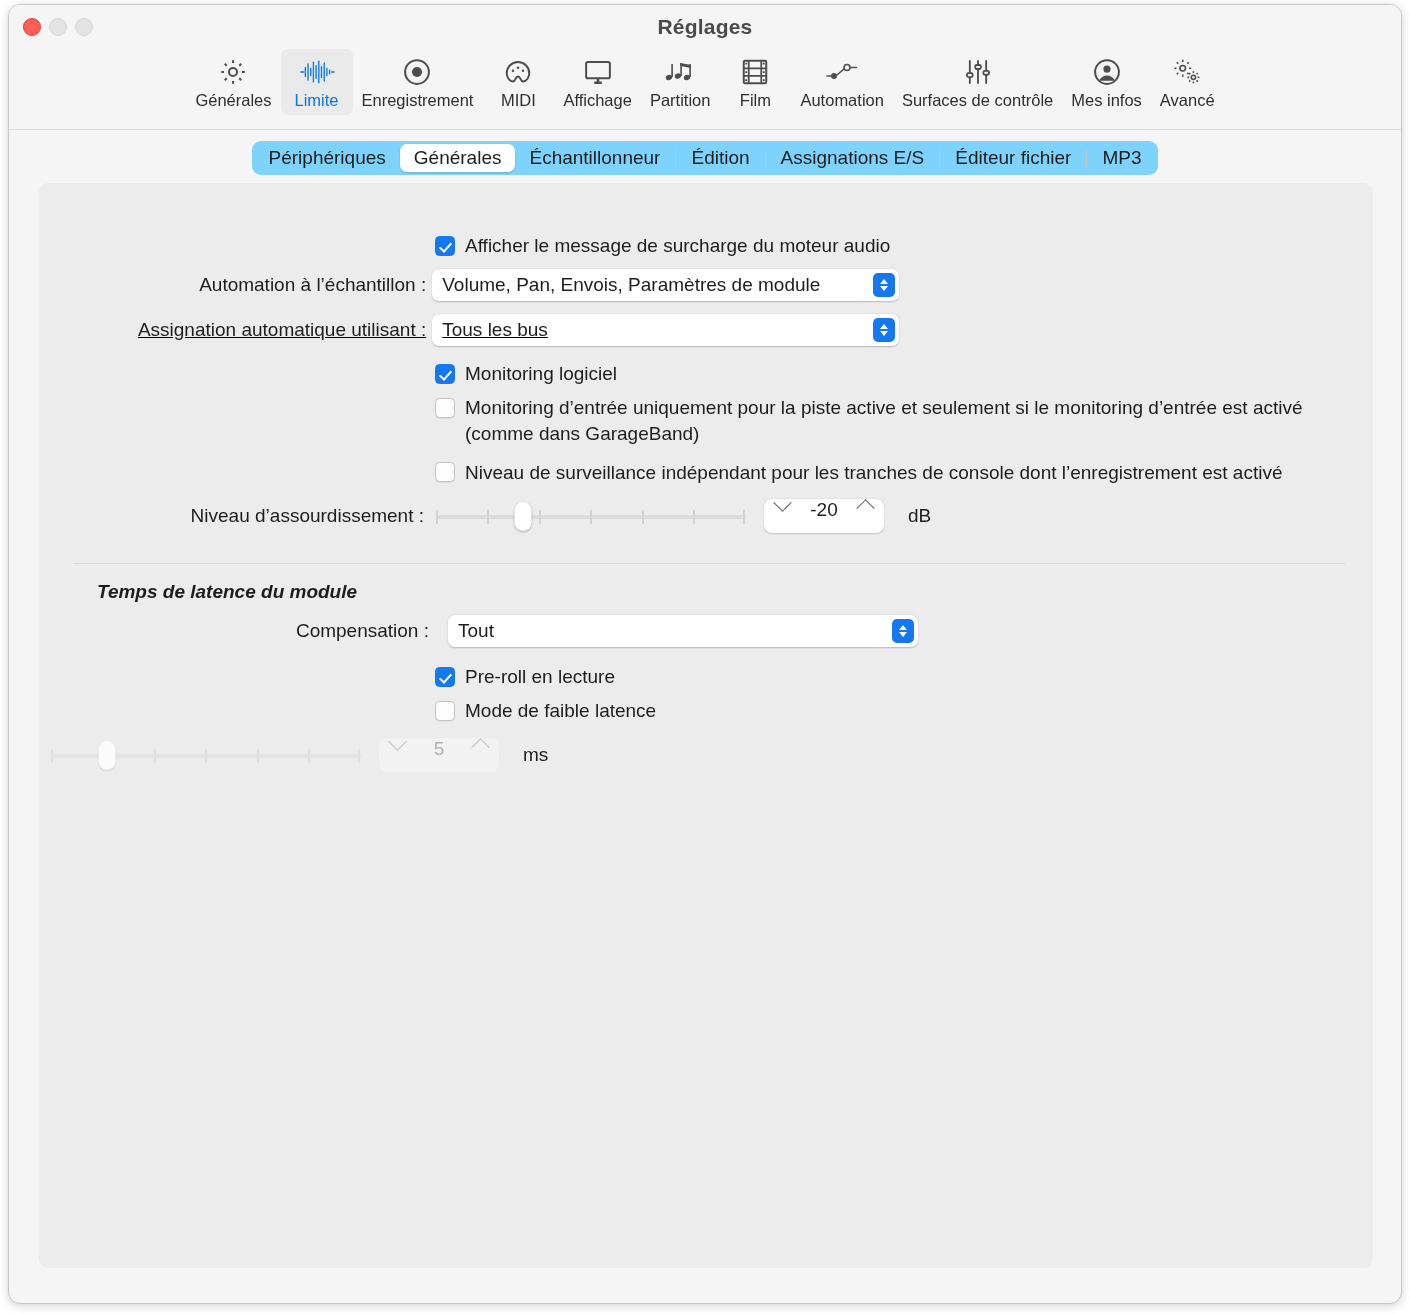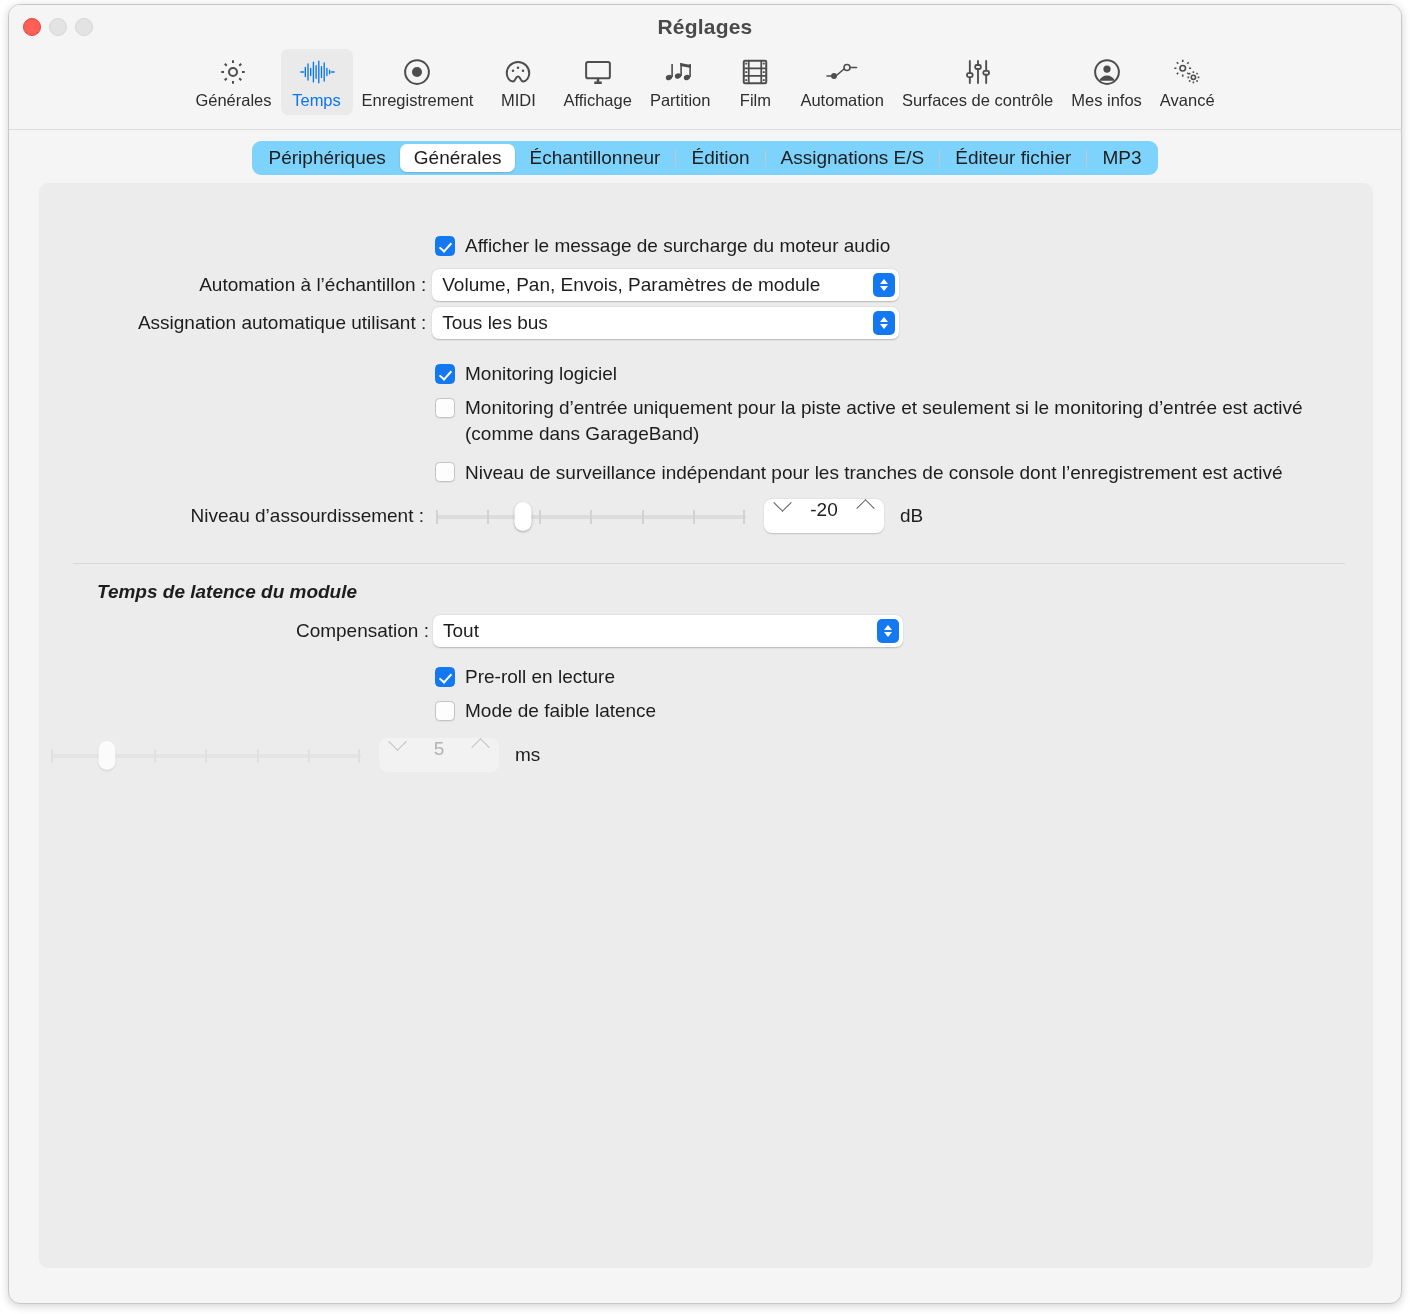--- a/index.html
+++ b/index.html
@@ -309,21 +309,21 @@
     border: solid #5a5a5a;
     border-width: 0 1.8px 1.8px 0;
   }
   .st-chev.down { transform: rotate(45deg) translate(-2px,-2px); }
   .st-chev.up   { transform: rotate(-135deg) translate(-2px,-2px); }
   .stepper.disabled .st-chev { border-color: #bdbdbd; }
 
   .unit {
     font-size: 19px;
     color: #1d1d1d;
-    margin-left: 16px;
+    margin-left: 24px;
   }
 
   .divider {
     position: absolute;
     height: 1px;
     background: #d8d8d8;
   }
   .section-title {
     position: absolute;
     font-size: 19px;
@@ -358,21 +358,21 @@
     </div>
 
     <div class="tb-item selected">
       <span class="tb-icon">
         <svg width="36" height="30" viewBox="0 0 40 26" fill="none" stroke="currentColor" stroke-width="1.5" stroke-linecap="round">
           <path d="M2 13h3"></path>
           <path d="M7 8v10M10 4v18M13 9v8M16 2v22M19 6v14M22 1v24M25 7v12M28 3v20M31 9v8M34 11v4"></path>
           <path d="M36 13h3"></path>
         </svg>
       </span>
-      <span class="tb-label">Temps</span>
+      <span class="tb-label">Limite</span>
     </div>
 
     <div class="tb-item">
       <span class="tb-icon">
         <svg width="30" height="30" viewBox="0 0 24 24" fill="none" stroke="currentColor" stroke-width="1.6">
           <circle cx="12" cy="12" r="9.5"></circle>
           <circle cx="12" cy="12" r="4" fill="currentColor" stroke="none"></circle>
         </svg>
       </span>
       <span class="tb-label">Enregistrement</span>
@@ -503,21 +503,21 @@
       <div class="label-right" style="width:390px;">Automation à l’échantillon :</div>
       <div class="popup" style="margin-left:6px; width:470px;">
         <span class="popup-text">Volume, Pan, Envois, Paramètres de module</span>
         <span class="popup-arrows">
           <i class="chev up"></i>
             <i class="chev down"></i>
         </span>
       </div>
     </div>
 
-    <div class="row" style="left:0px; top:124px; width:860px;">
+    <div class="row" style="left:0px; top:131px; width:860px;text-decoration:underline;">
       <div class="label-right" style="width:390px;">Assignation automatique utilisant :</div>
       <div class="popup" style="margin-left:6px; width:470px;">
         <span class="popup-text">Tous les bus</span>
         <span class="popup-arrows">
           <i class="chev up"></i>
             <i class="chev down"></i>
         </span>
       </div>
     </div>
 
@@ -556,21 +556,21 @@
       </div>
       <div class="unit">dB</div>
     </div>
 
     <div class="divider" style="left:34px; top:380px; width:1272px;"></div>
 
     <div class="section-title" style="left:58px; top:398px;font-style:italic;">Temps de latence du module</div>
 
     <div class="row" style="left:0px; top:432px; width:880px;">
       <div class="label-right" style="width:390px;">Compensation :</div>
-      <div class="popup" style="margin-left:4px; width:470px;">
+      <div class="popup" style="margin-left:19px; width:470px;">
         <span class="popup-text">Tout</span>
         <span class="popup-arrows">
           <i class="chev up"></i>
             <i class="chev down"></i>
         </span>
       </div>
     </div>
 
     <div class="row" style="left:396px; top:481px;">
       <div class="cb on"></div>

